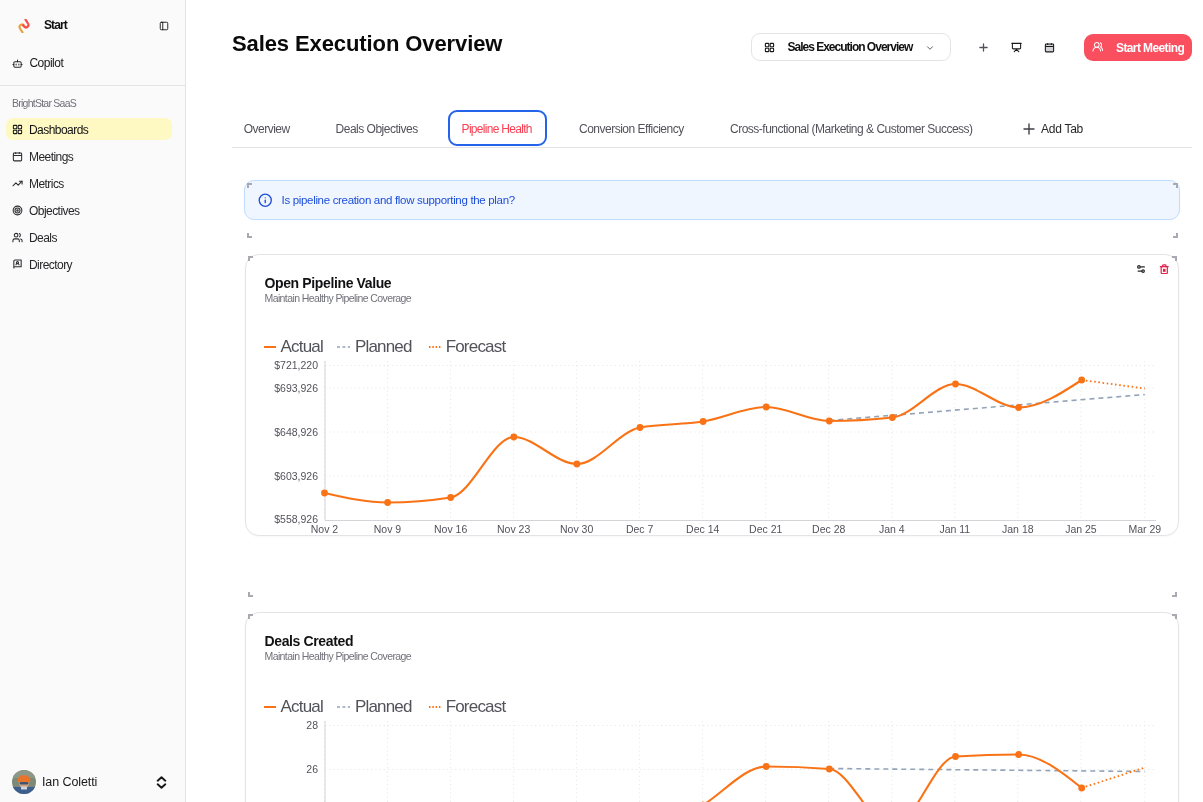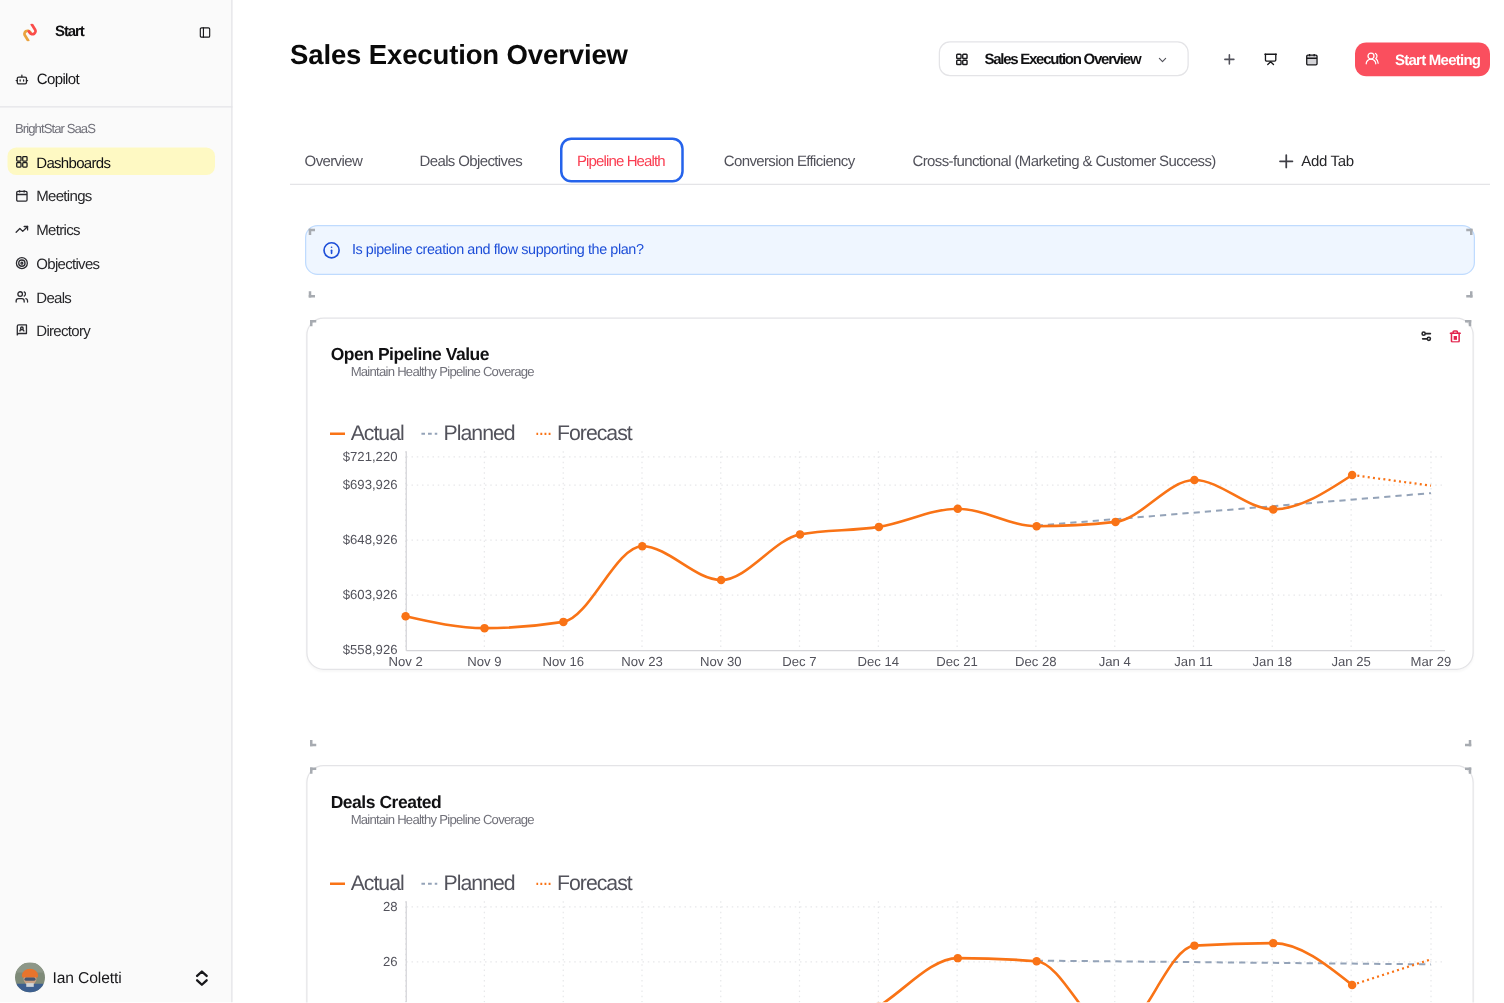--- a/index.html
+++ b/index.html
@@ -18,21 +18,21 @@
 .tab { position:absolute; top:123.3px; font-size:12px; line-height:12px; color:#52525b; letter-spacing:-0.5px; }
 
 .ctl, .ctr, .cbl, .cbr { position:absolute; width:5px; height:5px; }
 .ctl { border-left:2px solid #a7abb1; border-top:2px solid #a7abb1; }
 .ctr { border-right:2px solid #a7abb1; border-top:2px solid #a7abb1; }
 .cbl { border-left:2px solid #a7abb1; border-bottom:2px solid #a7abb1; }
 .cbr { border-right:2px solid #a7abb1; border-bottom:2px solid #a7abb1; }
 
 .card { position:absolute; left:245px; width:933.5px; background:#fff; border:1px solid #e4e4e7; border-radius:14px; box-shadow:0 1px 2px rgba(0,0,0,0.03); }
 .card h3 { font-size:14px; line-height:16px; font-weight:700; color:#111113; letter-spacing:-0.37px; }
-.card .sub { font-size:10.5px; line-height:13px; color:#71717a; letter-spacing:-0.6px; margin-top:1px;margin-left:16px; }
+.card .sub { font-size:10.5px; line-height:13px; color:#71717a; letter-spacing:-0.6px; margin-top:1px; }
 .legend { position:absolute; left:263.5px; height:12px; font-size:17px; line-height:12px; letter-spacing:-0.8px; color:#52525b; }
 .legend span { vertical-align:top; }
 </style>
 </head>
 <body>
 <div id="page">
 
   <div id="sidebar">
     <svg class="abs" style="left:16.5px;top:18.5px" width="14" height="14" viewBox="0 0 14 14" fill="none" stroke-linecap="round">
       <g transform="rotate(-33 7 7)">

